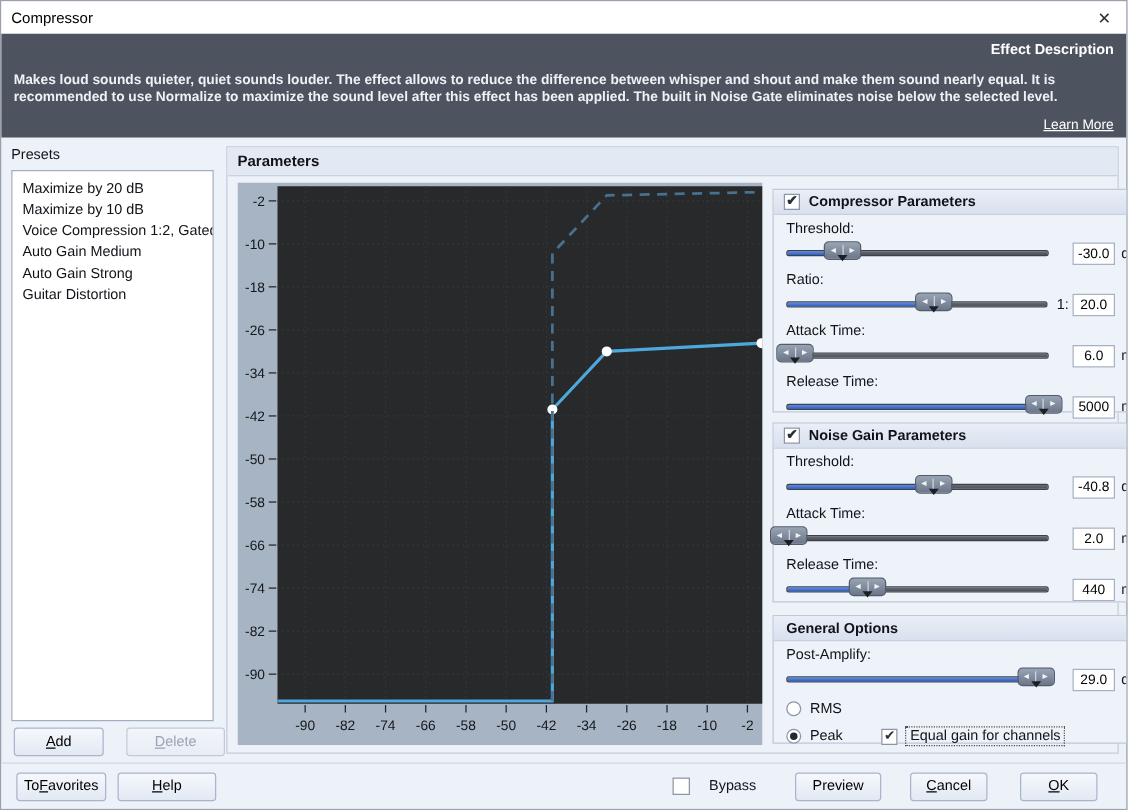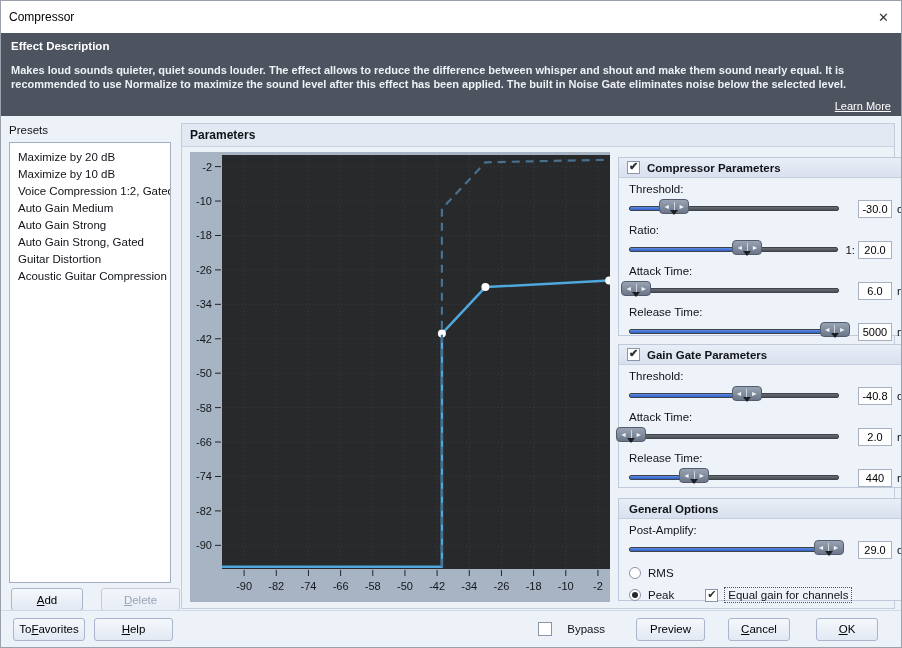--- a/index.html
+++ b/index.html
@@ -4,25 +4,25 @@
 <style>
   * { margin:0; padding:0; box-sizing:border-box; }
   html,body { width:902px; height:648px; }
   body {
     font-family:"Liberation Sans", sans-serif;
     background:#edf1f8; color:#101318;
     border:1px solid #9aa1ad;
     overflow:hidden; position:relative;
   }
   
-  .titlebar { height:32px; background:#ffffff; display:flex; align-items:center; padding:0 8px; }
+  .titlebar { height:26px; background:#ffffff; display:flex; align-items:center; padding:0 8px; }
   .titlebar .title { font-size:12px; color:#000; }
   .titlebar .close { margin-left:auto; font-size:13px; color:#333; cursor:default; padding:0 4px; }
   
-  .desc { height:83px; background:#4d5460; color:#eef1f5; padding:7px 10px 4px 10px; display:flex; flex-direction:column; }
+  .desc { height:83px; background:#4d5460; color:#eef1f5; padding:7px 10px 4px 10px; display:flex; flex-direction:column;align-items:flex-end; }
   .desc h2 { font-size:11.5px; font-weight:bold; color:#fff; margin-bottom:11px; }
   .desc p { font-size:11px; line-height:14px;font-weight:bold; }
   .desc .learn { margin-top:auto; align-self:flex-end; font-size:11px; color:#fff; text-decoration:underline; cursor:pointer; }
   
   .content { position:relative; height:507px; }
   .presets-label { position:absolute; left:8px; top:8px; font-size:11.5px; }
   .presets-list { position:absolute; left:8px; top:26px; width:162px; height:441px; background:#fff; border:1px solid #a4aec2; overflow:hidden; padding-top:5px; }
   .preset-item { font-size:11.5px; padding:3px 8px 2px 8px; white-space:nowrap; cursor:default; }
   .preset-buttons { position:absolute; left:10px; top:472px; display:flex; gap:9px; }
   
@@ -93,23 +93,21 @@
 
 <div class="content">
 
   <div class="presets-label">Presets</div>
   <div class="presets-list">
       <div class="preset-item">Maximize by 20 dB</div>
       <div class="preset-item">Maximize by 10 dB</div>
       <div class="preset-item">Voice Compression 1:2, Gated</div>
       <div class="preset-item">Auto Gain Medium</div>
       <div class="preset-item">Auto Gain Strong</div>
-      <div class="preset-item">Auto Gain Strong, Gated</div>
       <div class="preset-item">Guitar Distortion</div>
-      <div class="preset-item">Acoustic Guitar Compression</div>
     </div>
   <div class="preset-buttons">
     <button class="btn w72">
         <span></span>
         <u>A</u>
         <span>dd</span>
       </button>
     <button class="btn w79 disabled">
         <span></span>
         <u>D</u>
@@ -276,21 +274,21 @@
             </div>
             <input class="valbox" value="5000" style="">
             <span class="unit">ms</span>
           </div>
         </div>
       </div>
 
       <div class="gbox" style="height:144px">
         <div class="gbox-header">
           <span class="cb checked"></span>
-          <span>Gain Gate Parameters</span>
+          <span>Noise Gain Parameters</span>
         </div>
         <div class="prow">
           <div class="plabel">Threshold:</div>
           <div class="sline">
             <div class="slider">
               <div class="track">
                   <div class="fill" style="width: 56%;"></div>
                 </div>
               <div class="handle" style="left: 56%;">
                   <span class="arr">◄</span>

